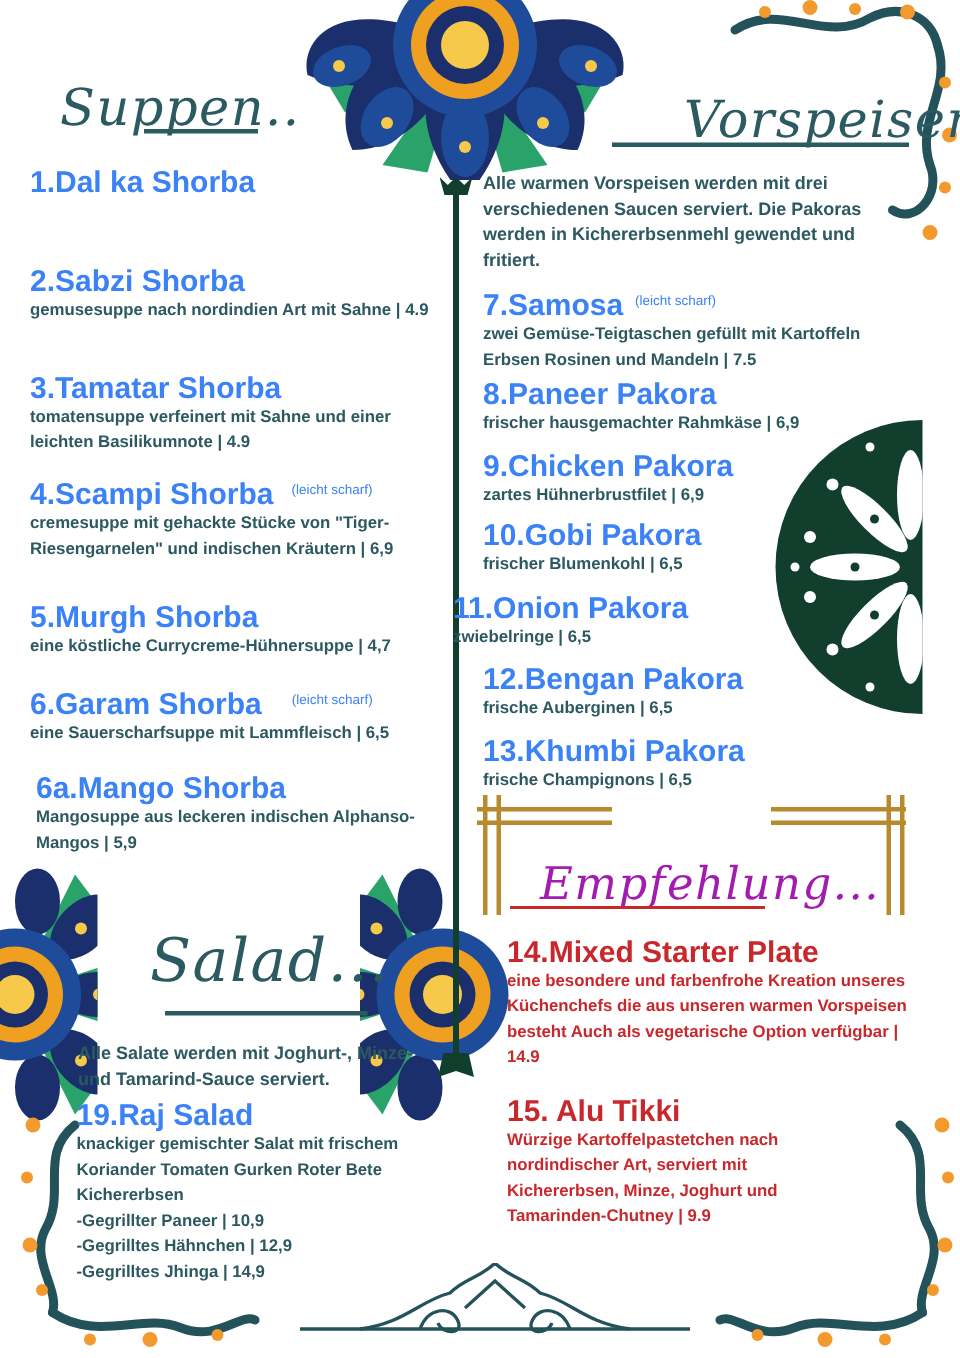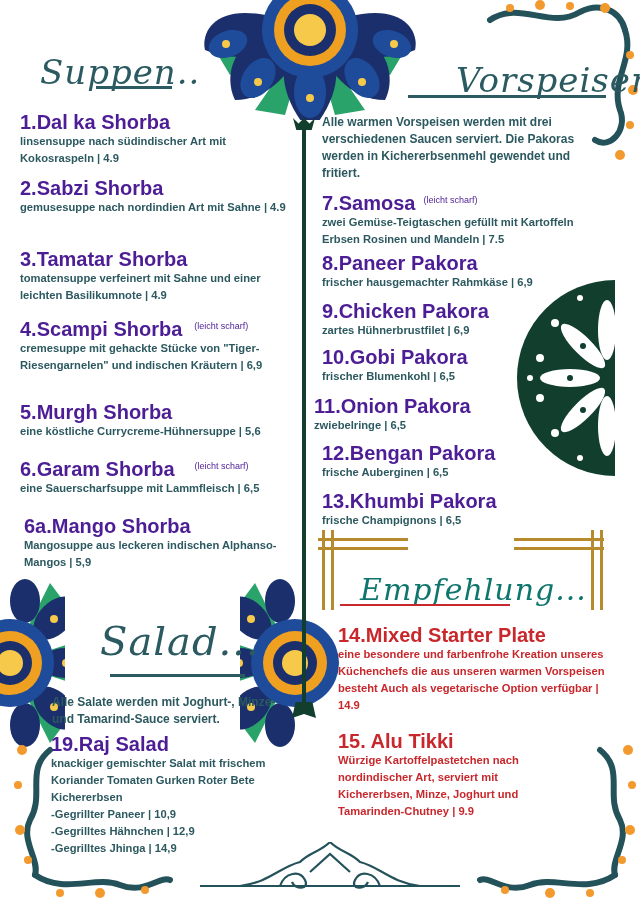--- a/index.html
+++ b/index.html
@@ -11,21 +11,21 @@
   }
   .abs { position: absolute; }
   .script {
     font-family: "DejaVu Serif", "Liberation Serif", serif;
     font-style: italic;
     color: #2b5a61;
     letter-spacing: 1px;
     margin-left: 20px;
   }
   .title {
-    font-weight: bold; font-size: 20px; line-height: 22px; color: #4c1d95;
+    font-weight: bold; font-size: 20px; line-height: 22px; color: #3b82f6;
     white-space: nowrap;
   }
   .title .note {
     font-size: 9px; font-weight: normal; vertical-align: 7px; margin-left: 12px; margin-top: 33px;
   }
   .desc {
     font-size: 11.2px; line-height: 17px; font-weight: bold; color: #2c5960;
   }
   .red .title, .red .desc { color: #c8282c; }
   .item { position: absolute; }
@@ -224,37 +224,36 @@
 <div class="gold" style="left:514px;top:538px;width:90px;height:3px"></div>
 <div class="gold" style="left:514px;top:547px;width:90px;height:3px"></div>
 <div class="gold" style="left:591px;top:530px;width:3px;height:80px"></div>
 <div class="gold" style="left:600px;top:530px;width:3px;height:80px"></div>
 
 <div class="abs script" style="left:20px;top:52px;font-size:34px;line-height:40px">Suppen..</div>
 <div class="abs" style="left:96px;top:86px;width:76px;height:3px;background:#2b5a61"></div>
 
 <div class="item" style="left:20px;top:111px;width:275px">
   <div class="title"><span>1.Dal ka Shorba</span></div>
-  <div class="desc">linsensuppe nach südindischer Art mit Kokosraspeln | 4.9</div>
 </div>
 <div class="item" style="left:20px;top:177px;width:285px">
   <div class="title"><span>2.Sabzi Shorba</span></div>
   <div class="desc">gemusesuppe nach nordindien Art mit Sahne | 4.9</div>
 </div>
 <div class="item" style="left:20px;top:248px;width:275px">
   <div class="title"><span>3.Tamatar Shorba</span></div>
   <div class="desc">tomatensuppe verfeinert mit Sahne und einer leichten Basilikumnote | 4.9</div>
 </div>
 <div class="item" style="left:20px;top:315px;width:275px">
   <div class="title"><span>4.Scampi Shorba</span><span class="note">(leicht scharf)</span></div>
   <div class="desc">cremesuppe mit gehackte Stücke von "Tiger-Riesengarnelen" und indischen Kräutern | 6,9</div>
 </div>
 <div class="item" style="left:20px;top:401px;width:290px">
   <div class="title"><span>5.Murgh Shorba</span></div>
-  <div class="desc">eine köstliche Currycreme-Hühnersuppe | 5,6</div>
+  <div class="desc">eine köstliche Currycreme-Hühnersuppe | 4,7</div>
 </div>
 <div class="item" style="left:20px;top:455px;width:290px">
   <div class="title"><span>6.Garam Shorba</span><span class="note" style="margin-left:20px">(leicht scharf)</span></div>
   <div class="desc">eine Sauerscharfsuppe mit Lammfleisch | 6,5</div>
 </div>
 <div class="item" style="left:24px;top:515px;width:260px">
   <div class="title"><span>6a.Mango Shorba</span></div>
   <div class="desc">Mangosuppe aus leckeren indischen Alphanso-Mangos | 5,9</div>
 </div>
 
@@ -283,34 +282,34 @@
   <div class="desc">frischer hausgemachter Rahmkäse | 6,9</div>
 </div>
 <div class="item" style="left:322px;top:300px;width:260px">
   <div class="title"><span>9.Chicken Pakora</span></div>
   <div class="desc">zartes Hühnerbrustfilet  | 6,9</div>
 </div>
 <div class="item" style="left:322px;top:346px;width:260px">
   <div class="title"><span>10.Gobi Pakora</span></div>
   <div class="desc">frischer Blumenkohl | 6,5</div>
 </div>
-<div class="item" style="left:314px;top:395px;width:260px">
+<div class="item" style="left:302px;top:395px;width:260px">
   <div class="title"><span>11.Onion Pakora</span></div>
   <div class="desc">zwiebelringe | 6,5</div>
 </div>
 <div class="item" style="left:322px;top:442px;width:260px">
   <div class="title"><span>12.Bengan Pakora</span></div>
   <div class="desc">frische Auberginen | 6,5</div>
 </div>
 <div class="item" style="left:322px;top:490px;width:260px">
   <div class="title"><span>13.Khumbi Pakora</span></div>
   <div class="desc">frische Champignons | 6,5</div>
 </div>
 
-<div class="abs script" style="left:340px;top:572px;font-size:30px;line-height:36px;color:#0f766e">Empfehlung...</div>
+<div class="abs script" style="left:340px;top:572px;font-size:30px;line-height:36px;color:#a21caf">Empfehlung...</div>
 <div class="abs" style="left:340px;top:604px;width:170px;height:2px;background:#c8282c"></div>
 
 <div class="item red" style="left:338px;top:624px;width:270px">
   <div class="title"><span>14.Mixed Starter Plate</span></div>
   <div class="desc">eine besondere und farbenfrohe Kreation unseres Küchenchefs die aus unseren warmen Vorspeisen besteht Auch als vegetarische Option verfügbar | 14.9</div>
 </div>
 <div class="item red" style="left:338px;top:730px;width:220px">
   <div class="title"><span>15. Alu Tikki</span></div>
   <div class="desc">Würzige Kartoffelpastetchen nach nordindischer Art, serviert mit Kichererbsen, Minze, Joghurt und Tamarinden-Chutney | 9.9</div>
 </div>

